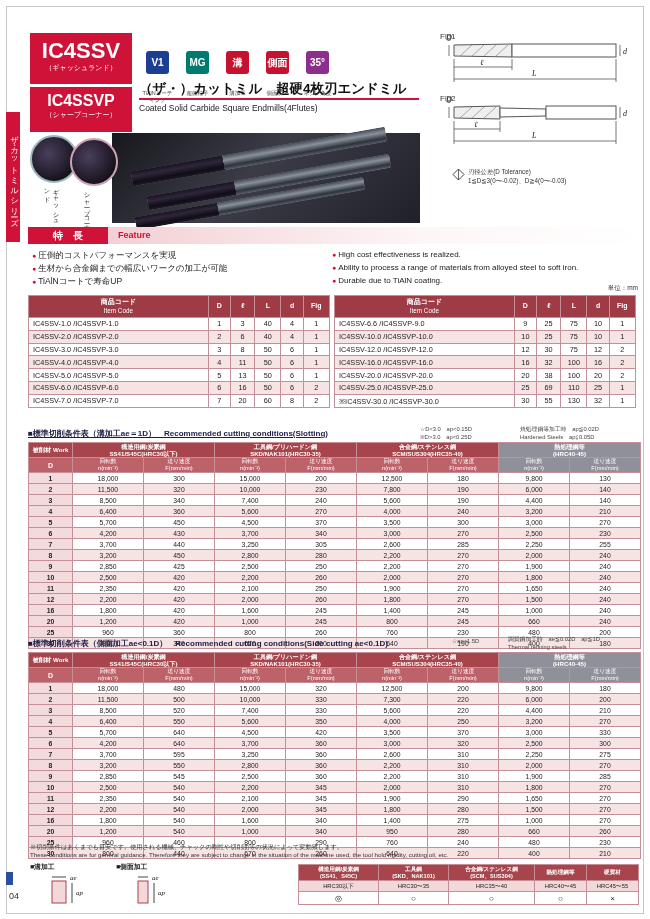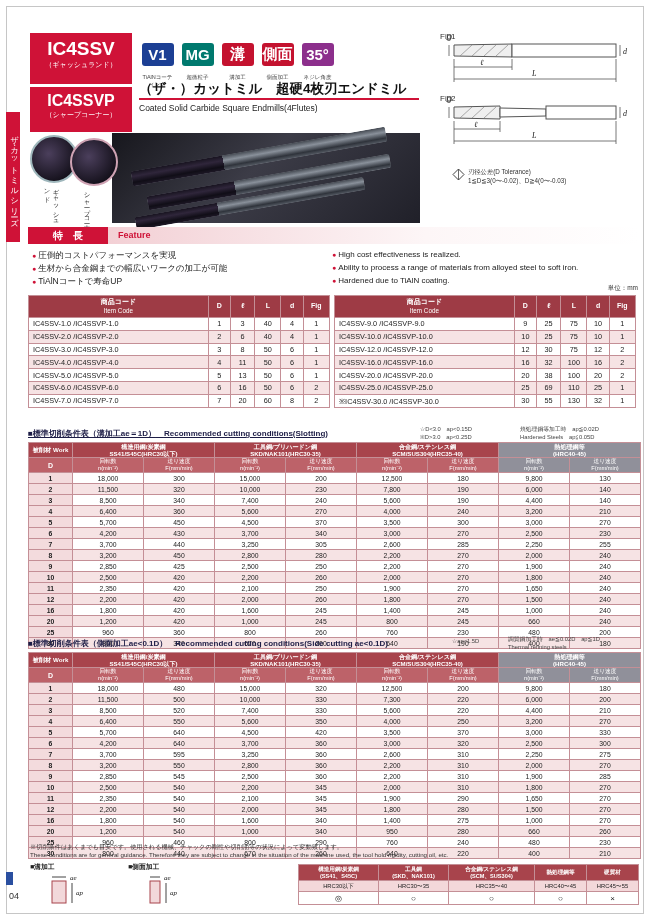--- a/index.html
+++ b/index.html
@@ -10,28 +10,28 @@
   .side-tab{position:absolute;left:6px;top:112px;width:14px;height:130px;background:#cf1237;color:#fff;
     writing-mode:vertical-rl;font-size:8px;letter-spacing:1px;display:flex;align-items:center;justify-content:center;}
   .blue-mark{position:absolute;left:6px;top:872px;width:7px;height:13px;background:#2a4fa0;}
   .page-num{position:absolute;left:9px;top:891px;font-size:9px;color:#333;}
 
   
   .prod-box{position:absolute;left:30px;width:102px;background:#cf1237;color:#fff;text-align:center;}
   .pb1{top:33px;height:51px;}
   .pb2{top:87px;height:45px;}
   .prod-code{font-weight:bold;line-height:1.15;padding-top:5px;}
-  .pb1 .prod-code{font-size:19px;}
+  .pb1 .prod-code{font-size:22px;}
   .pb2 .prod-code{font-size:16px;}
   .prod-sub{font-size:7px;}
 
   
   .badge-row{position:absolute;left:140px;top:35px;display:flex;gap:5px;}
   .badge{width:35px;text-align:center;}
-  .badge-icon{width:32px;height:23px;margin:8px auto;border-radius:3px;color:#fff;font-weight:bold;font-size:15px;
+  .badge-icon{width:23px;height:23px;margin:16px auto;border-radius:3px;color:#fff;font-weight:bold;font-size:10px;
     display:flex;align-items:center;justify-content:center;}
   .badge-caption{font-size:5.5px;color:#444;line-height:1.2;margin-top:1px;}
 
   .title-jp{position:absolute;left:139px;top:80px;font-size:13.5px;font-weight:bold;color:#111;white-space:nowrap;}
   .title-rule{position:absolute;left:139px;top:98px;width:280px;height:2px;background:#cf1237;}
   .title-en{position:absolute;left:139px;top:103px;font-size:8.5px;color:#222;}
 
   
   .figbox{position:absolute;left:424px;width:214px;}
   .fig1{top:30px;}
@@ -93,21 +93,21 @@
   .ctable .gray{background:#90909a !important;}
   .ctable .sub{background:#bd6269;font-size:5.7px;line-height:1.15;height:14px;font-weight:normal;}
   .ctable .dcol{background:#bd6269;font-weight:bold;font-size:7px;}
   .ctable tbody td{height:10px;}
   .ctable tbody tr:nth-child(even){background:#f6e3e4;}
   .ctable tbody td:first-child{background:#f3dbdd;font-weight:bold;}
 
   .footnote{position:absolute;left:30px;font-size:6.2px;color:#333;}
 
   
-  .diagrams{position:absolute;left:30px;top:862px;display:flex;gap:26px;}
+  .diagrams{position:absolute;left:30px;top:862px;display:flex;gap:14px;}
   .diag{font-size:6.8px;color:#222;}
   .diag-label{font-weight:bold;margin-bottom:1px;}
   .stable{position:absolute;left:298px;top:864px;}
   .stable table{width:340px;font-size:5.8px;}
   .stable th,.stable td{border:1px solid #c48f96;padding:0;text-align:center;}
   .stable th{background:#a8444c;color:#fff;line-height:1.15;height:15px;font-weight:bold;font-size:5.6px;}
   .stable .s-range td{background:#f3d8da;height:10px;}
   .stable .s-marks td{height:12px;font-size:8px;}
 
   svg text{font-family:"Liberation Serif",serif;font-style:italic;font-size:8px;fill:#222;}
@@ -232,21 +232,21 @@
 <div class="feature-title">特　長</div>
 <div class="feature-en">Feature</div>
 <div class="bullets-jp">
     <div class="bullet"><span class="dot">●</span><span>圧倒的コストパフォーマンスを実現</span></div>
     <div class="bullet"><span class="dot">●</span><span>生材から合金鋼までの幅広いワークの加工が可能</span></div>
     <div class="bullet"><span class="dot">●</span><span>TiAlNコートで寿命UP</span></div>
   </div>
 <div class="bullets-en">
     <div class="bullet"><span class="dot">●</span><span>High cost effectiveness is realized.</span></div>
     <div class="bullet"><span class="dot">●</span><span>Ability to process a range of materials from alloyed steel to soft iron.</span></div>
-    <div class="bullet"><span class="dot">●</span><span>Hardened due to TiAlN coating.</span></div>
+    <div class="bullet"><span class="dot">●</span><span>Durable due to TiAlN coating.</span></div>
   </div>
 <div class="unit">単位：mm</div>
 
 <div class="ptable ptL">
   <table>
     <colgroup>
         <col style="width:178px">
         <col style="width:22px">
         <col style="width:24px">
         <col style="width:26px">
@@ -338,21 +338,21 @@
       <th><span>商品コード</span><br><span class="en">Item Code</span></th>
       <th><span>D</span></th>
       <th><span>ℓ</span></th>
       <th><span>L</span></th>
       <th><span>d</span></th>
       <th><span>Fig</span></th>
     </tr>
       </thead>
     <tbody>
         <tr>
-          <td>IC4SSV-9.0 /IC4SSVP-9.0</td>
+          <td>IC4SSV-6.6 /IC4SSVP-9.0</td>
           <td>9</td>
           <td>25</td>
           <td>75</td>
           <td>10</td>
           <td>1</td>
         </tr>
         <tr>
           <td>IC4SSV-10.0 /IC4SSVP-10.0</td>
           <td>10</td>
           <td>25</td>

